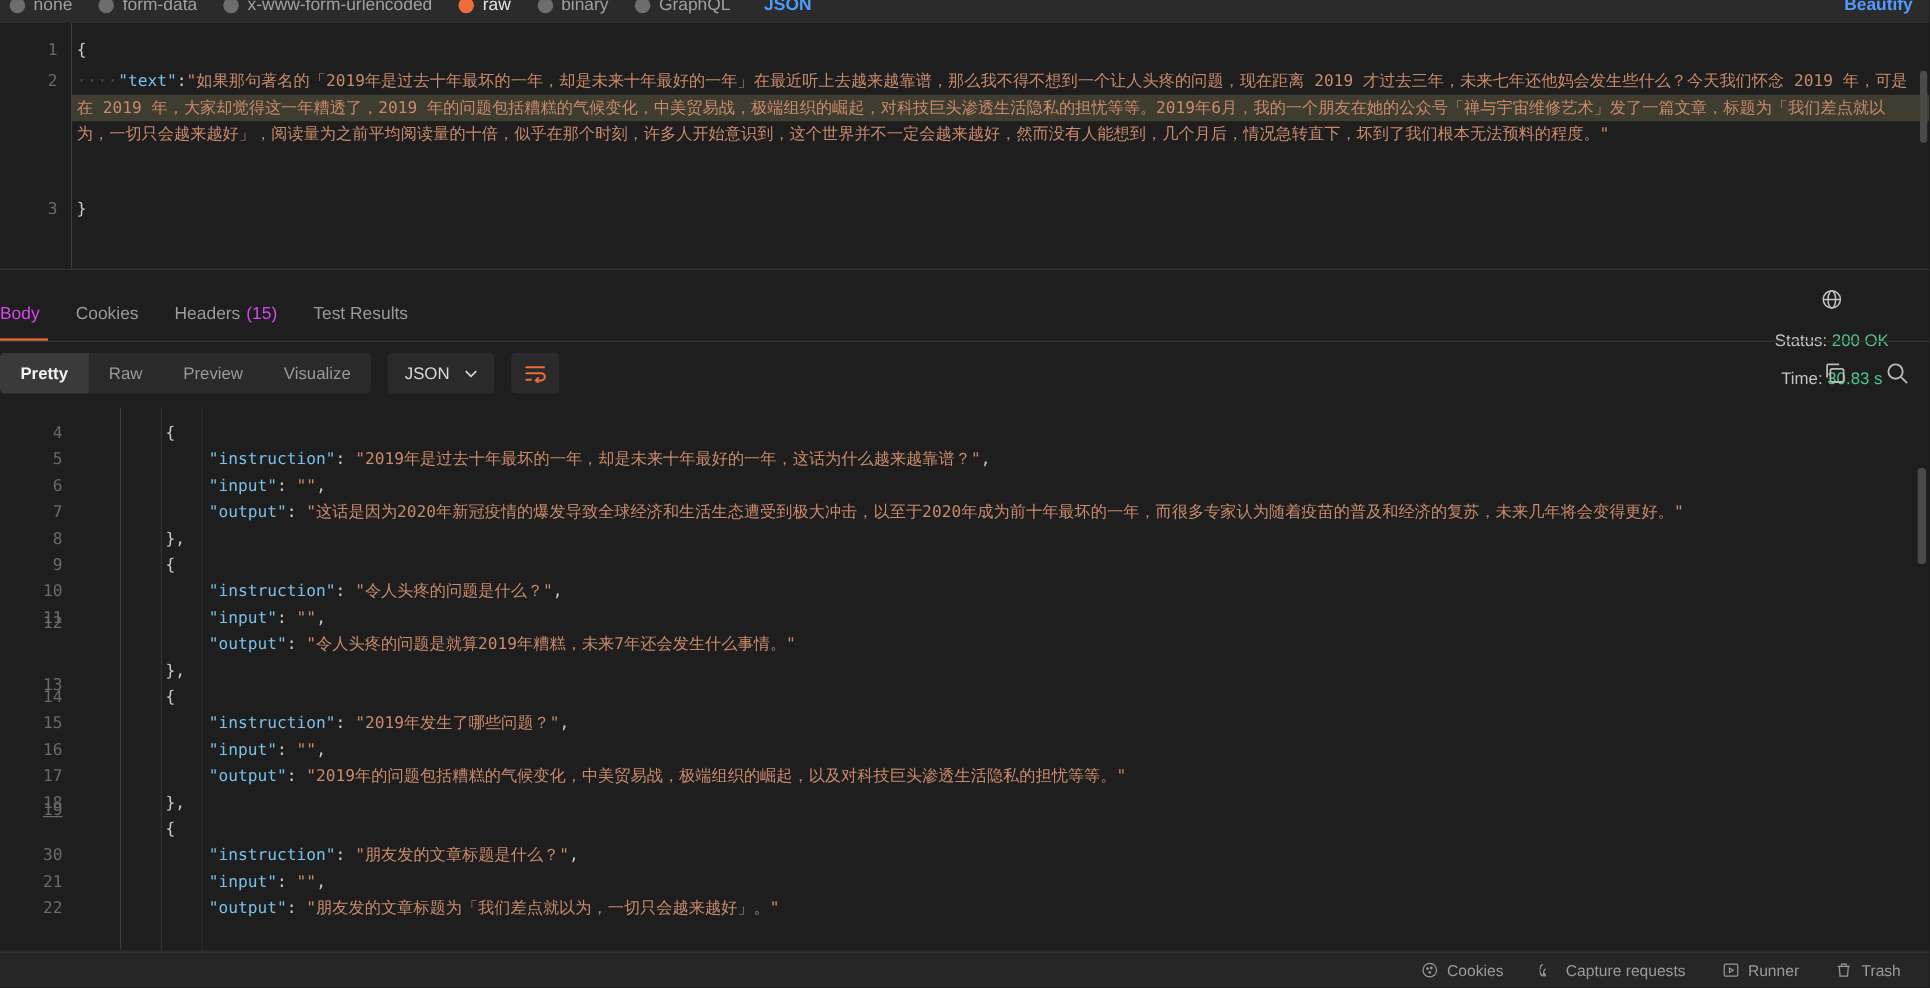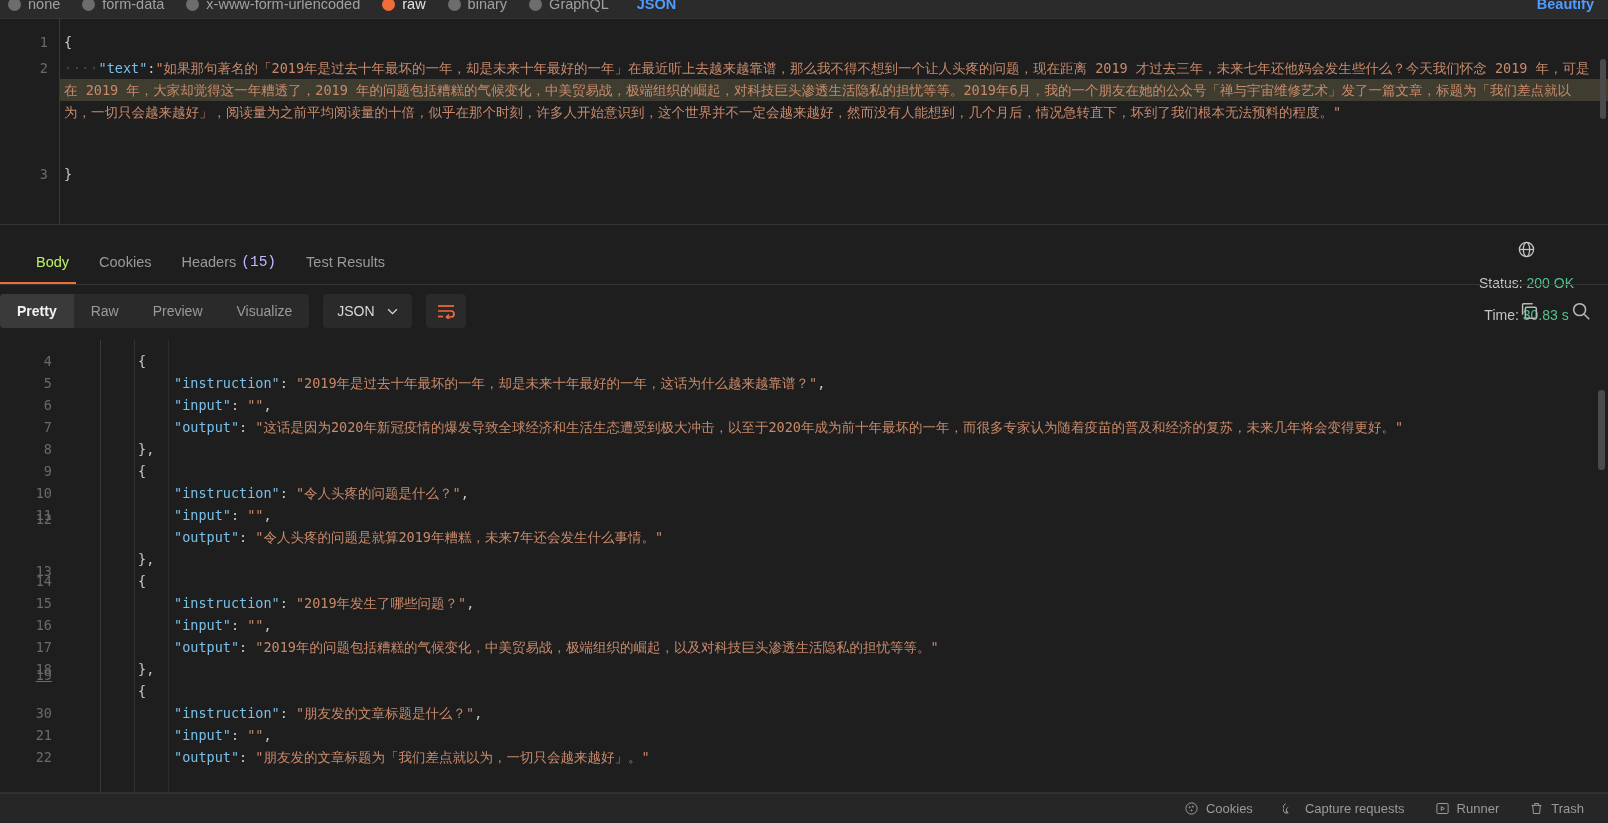--- a/index.html
+++ b/index.html
@@ -78,26 +78,26 @@
   }
   .resp-tabs{
     position:absolute; top:240px; left:0; width:1608px; height:44px;
     display:flex; align-items:center;
   }
   .rtab{
     position:relative; height:44px; display:flex; align-items:center;
     padding:0 15px; font-size:14.5px; color:#9a9a9a; cursor:pointer;
   }
   .rtab:first-child{ padding-left:0; }
-  .rtab.active{ color:#bef264;padding-left:36px; }
+  .rtab.active{ color:#d946ef; }
   .rtab.active::after{
     content:""; position:absolute; left:0; right:8px; bottom:0;
     height:2px; background:#f06c3a;
   }
-  .rtab .cnt{ color:#c4b5fd; margin-left:5px;font-family:Liberation Mono, monospace; }
+  .rtab .cnt{ color:#d946ef; margin-left:5px; }
 
   .resp-meta{
     position:absolute; top:240px; right:14px; height:44px;
     display:flex; align-items:center; gap:16px;
     font-size:14px; color:#c4c4c4; white-space:nowrap;flex-direction:column;
   }
   .meta-ok{ color:#4ec58a; }
   .globe-icon{ width:19px; height:19px; display:block; }
   .save-ex{ display:flex; align-items:center; gap:8px; cursor:pointer; }
   .dots-btn{ color:#9a9a9a; letter-spacing:1px; font-size:16px; cursor:pointer; }

